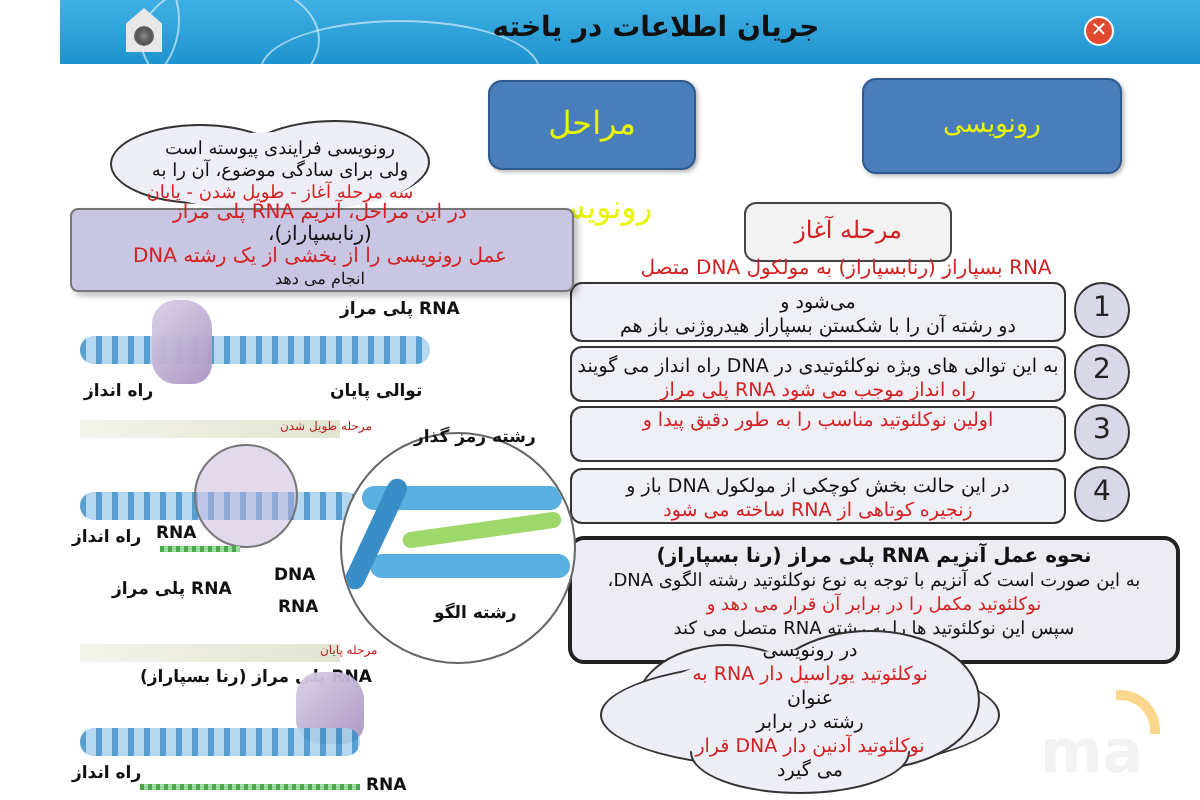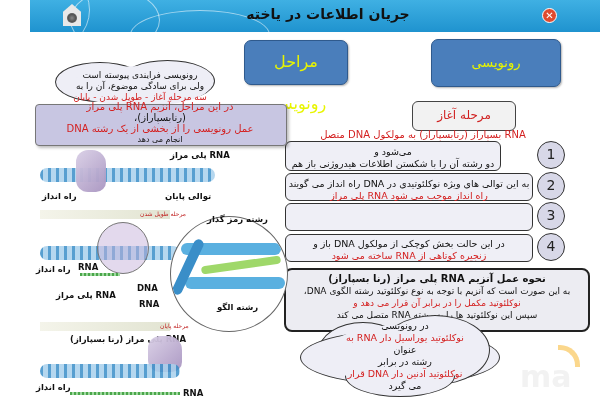--- a/index.html
+++ b/index.html
@@ -37,21 +37,21 @@
     .btn {
       position: absolute; background: #4a7ebb; border: 1.5px solid #2f5a8d;
       border-radius: 7px; color: #e8f500; text-align: center; direction: rtl;
       box-shadow: 1px 1px 2px rgba(0,0,0,0.3);
     }
     .btn-stages { left: 244px; top: 40px; width: 104px; height: 45px; font-size: 16px; line-height: 42px; }
     .btn-transcription { left: 431px; top: 39px; width: 130px; height: 48px; font-size: 13px; line-height: 46px; }
     .stage-title {
       position: absolute; left: 372px; top: 101px; width: 104px; height: 30px;
       border: 1.5px solid #444; border-radius: 6px; background: #f2f2f2;
-      color: #d02020; font-size: 12px; text-align: center; line-height: 27px; direction: rtl; margin-left: 40px;
+      color: #d02020; font-size: 12px; text-align: center; line-height: 27px; direction: rtl;
     }
     .step-box {
       position: absolute; border: 1.5px solid #333; border-radius: 6px;
       background: #efeff6; direction: rtl; font-size: 9.5px; color: #111; text-align: center;
     }
     .step-num {
       position: absolute; width: 28px; height: 28px; border-radius: 50%;
       border: 1.5px solid #333; background: #d8d8e8; font-size: 14px; color: #222;
       text-align: center; line-height: 25px;
     }
@@ -115,33 +115,34 @@
 <div class="close-icon">✕</div>
 
 <div class="btn btn-stages">مراحل رونویسی</div>
 <div class="btn btn-transcription">رونویسی</div>
 
 <div class="stage-title">مرحله آغاز</div>
 
 <div class="overlay-text" style="left:288px;top:129px;width:270px;">
   <span class="red">RNA بسپاراز (رنابسپاراز) به مولکول DNA متصل</span>
 </div>
-<div class="step-box" style="left:285px;top:141px;width:216px;height:30px;">
+<div class="step-box" style="left:285px;top:141px;width:248px;height:30px;">
   <div style="margin-top:4px;">می‌شود و</div>
-  <div style="margin-top:1px;">دو رشته آن را با شکستن اطلاعات هیدروژنی باز هم</div>
+  <div style="margin-top:1px;">دو رشته آن را با شکستن بسپاراز هیدروژنی باز هم</div>
 </div>
 <div class="step-num" style="left:537px;top:141px;">1</div>
 
 <div class="step-box" style="left:285px;top:173px;width:248px;height:28px;">
   <div style="margin-top:4px;">به این توالی های ویژه نوکلئوتیدی در DNA راه انداز می گویند</div>
   <div class="red" style="margin-top:1px;">راه انداز موجب می شود RNA پلی مراز</div>
 </div>
 <div class="step-num" style="left:537px;top:172px;">2</div>
 
 <div class="step-box" style="left:285px;top:203px;width:248px;height:28px;">
+  <div class="red" style="margin-top:1px;">اولین نوکلئوتید مناسب را به طور دقیق پیدا و</div>
 </div>
 <div class="step-num" style="left:537px;top:202px;">3</div>
 
 <div class="step-box" style="left:285px;top:234px;width:248px;height:28px;">
   <div style="margin-top:3px;">در این حالت بخش کوچکی از مولکول DNA باز و</div>
   <div class="red" style="margin-top:1px;">زنجیره کوتاهی از RNA ساخته می شود</div>
 </div>
 <div class="step-num" style="left:537px;top:233px;">4</div>
 
 <div class="info-box">

